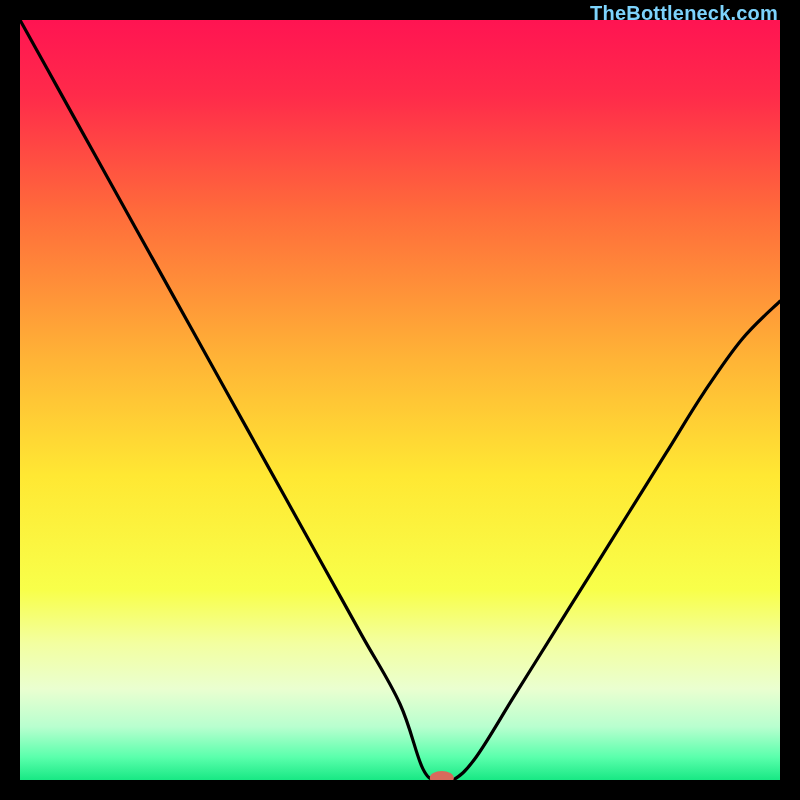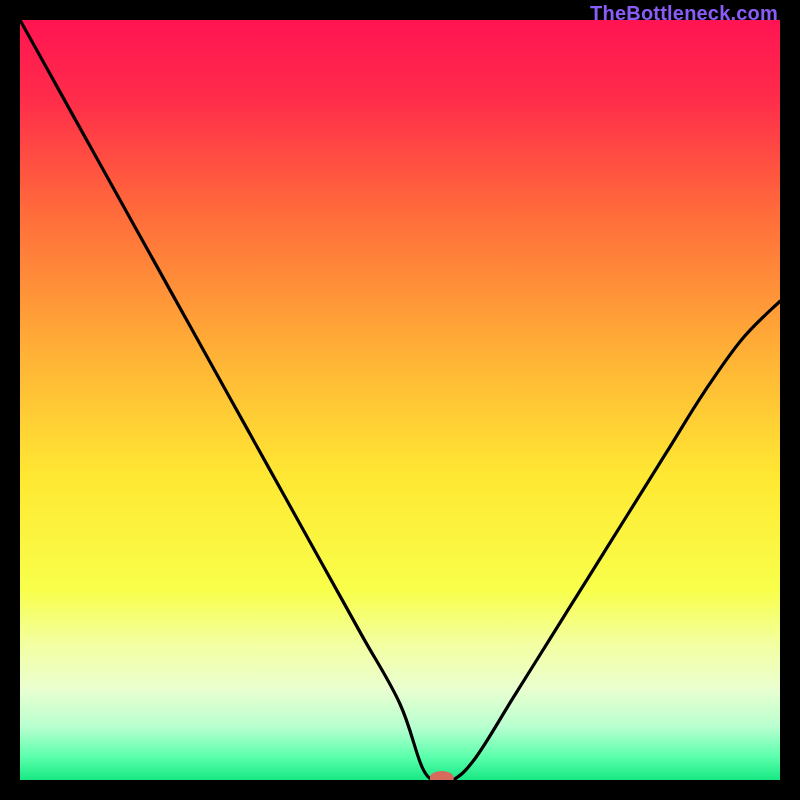--- a/index.html
+++ b/index.html
@@ -27,21 +27,21 @@
   .gradient-bg {
     position: absolute;
     inset: 0;
   }
   .watermark {
     position: absolute;
     top: 2px;
     right: 22px;
     font-size: 20px;
     font-weight: 600;
-    color: #8b5cf6;
+    color: #7dd3fc;
     letter-spacing: 0.2px;
     user-select: none;
   }
   svg.curve {
     position: absolute;
     inset: 0;
   }
   .minimum-marker {
     fill: #d86a5c;
     stroke: none;

